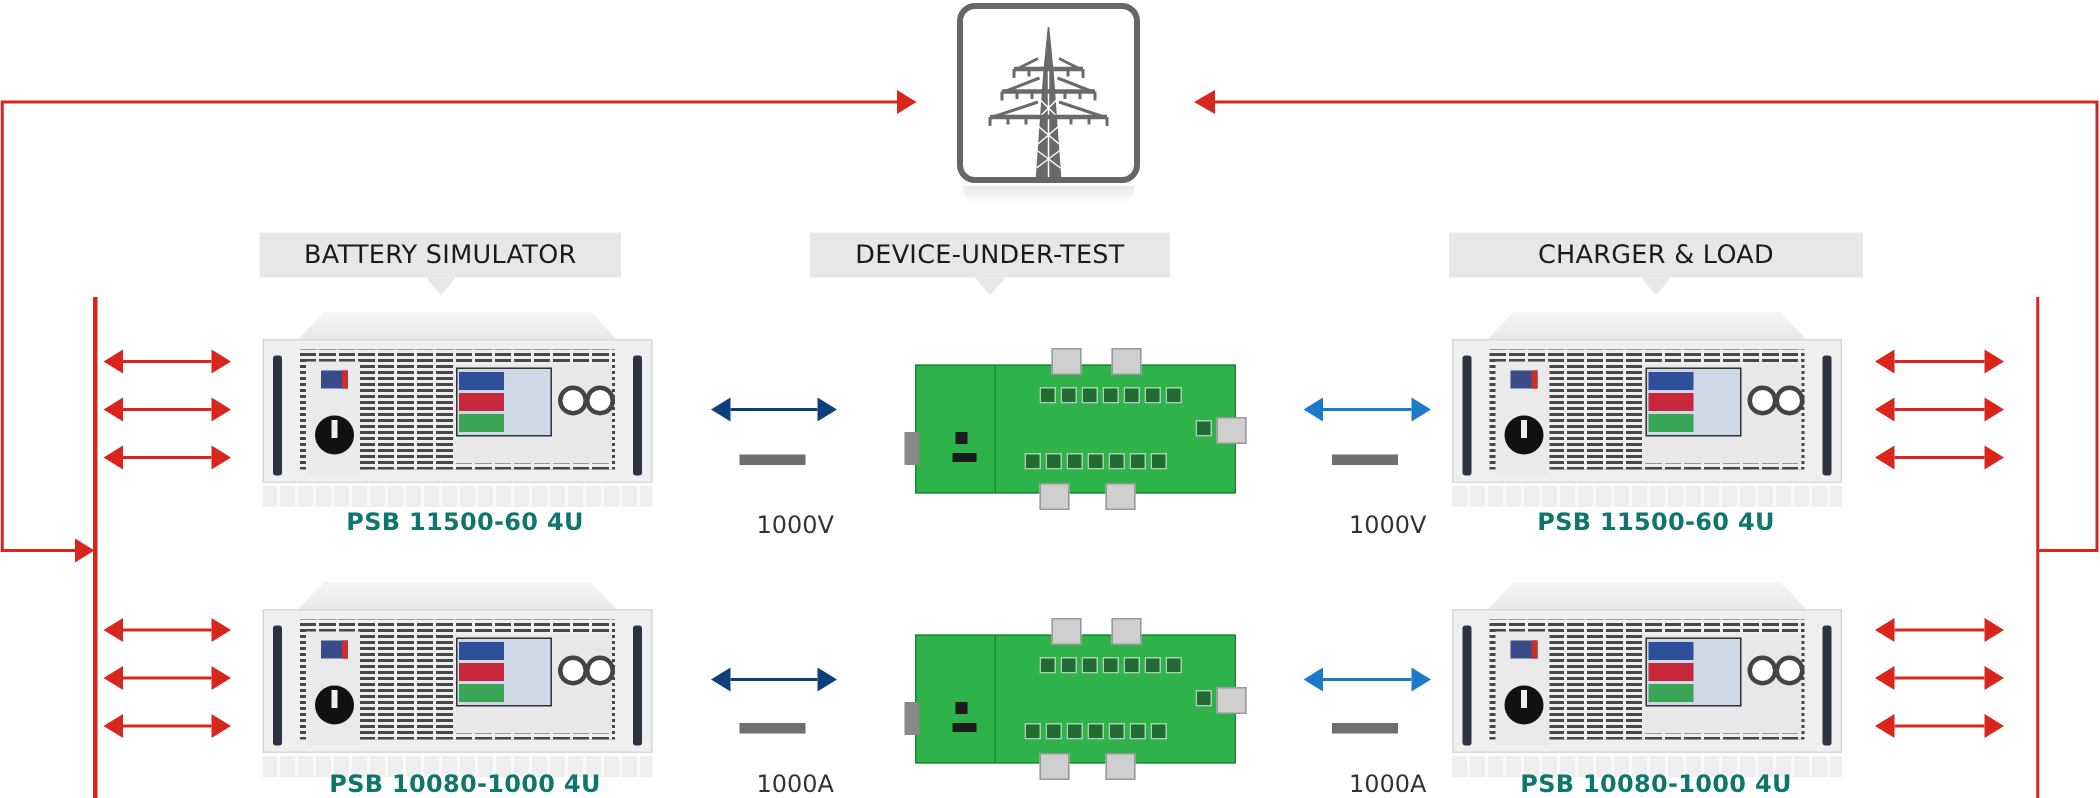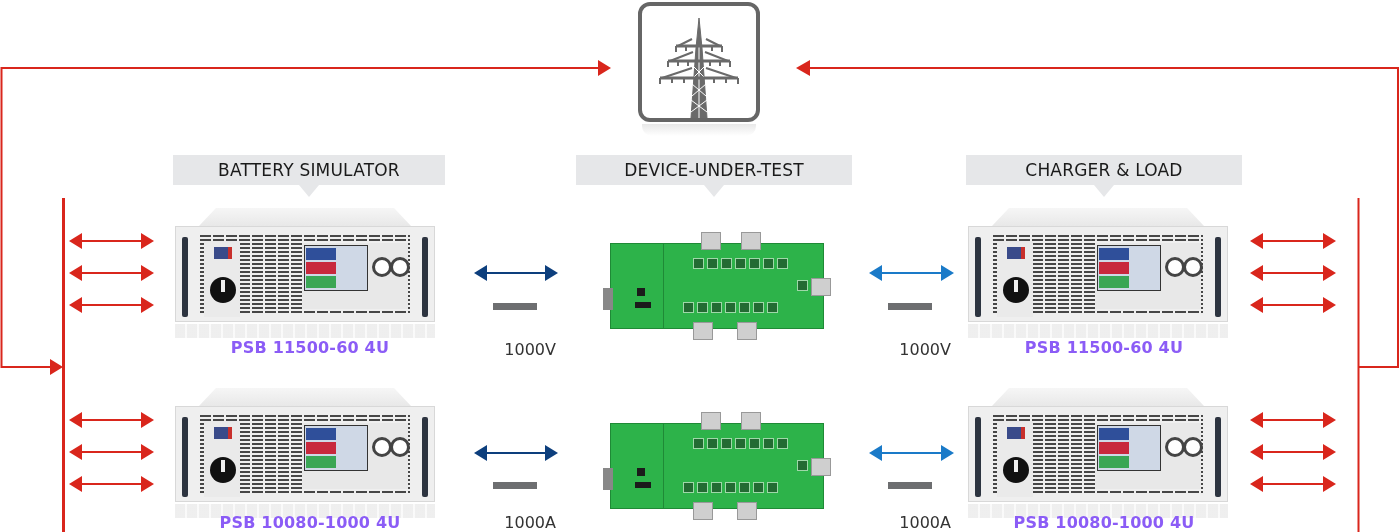--- a/index.html
+++ b/index.html
@@ -9,21 +9,21 @@
     position:absolute; height:30px; background:#e6e7e9; color:#1a1a1a;
     font-family:"DejaVu Sans", sans-serif; font-size:17px; font-weight:500;
     display:flex; align-items:center; justify-content:center; letter-spacing:0.2px;
   }
   .label-box::after {
     content:""; position:absolute; left:50%; bottom:-12px; margin-left:-10px;
     border-left:10px solid transparent; border-right:10px solid transparent; border-top:12px solid #e6e7e9;
   }
   .model-label {
     position:absolute; width:300px; text-align:center; font-family:"DejaVu Sans", sans-serif;
-    font-size:16px; font-weight:bold; color:#8b5cf6; letter-spacing:0.2px;
+    font-size:16px; font-weight:bold; color:#0f766e; letter-spacing:0.2px;
   }
   .rating {
     position:absolute; width:80px; text-align:right; font-family:"DejaVu Sans", sans-serif;
     font-size:16px; color:#333;
   }
   .dc-bar { position:absolute; width:44px; height:7px; background:#6d6e70; }
 
   
   .psu { position:absolute; width:260px; height:120px; }
   .psu .top { position:absolute; left:24px; right:24px; top:0; height:18px;
@@ -182,24 +182,24 @@
       <line x1="34" y1="40" x2="80" y2="40" stroke-width="3"></line>
       <line x1="26" y1="55" x2="88" y2="55" stroke-width="3"></line>
       <line x1="18" y1="72" x2="96" y2="72" stroke-width="3"></line>
       <path d="M36,40 L50,33 M78,40 L64,33 M28,55 L51,46 M86,55 L63,46 M20,72 L50,62 M94,72 L64,62" stroke-width="2" fill="none"></path>
       <path d="M34,40 v6 M80,40 v6 M44,40 v5 M70,40 v5 M26,55 v6 M36,55 v5 M46,55 v5 M68,55 v5 M78,55 v5 M88,55 v6 M18,72 v6 M30,72 v5 M42,72 v5 M72,72 v5 M84,72 v5 M96,72 v6" stroke-width="2"></path>
     </g>
   </svg>
 </div>
 <div class="grid-reflect"></div>
 
-<div class="label-box" style="left:173px;top:155px;width:272px;">
+<div class="label-box" style="left:173px;top:155px;width:241px;">
   <span>BATTERY SIMULATOR</span>
 </div>
-<div class="label-box" style="left:576px;top:155px;width:276px;">
+<div class="label-box" style="left:540px;top:155px;width:240px;">
   <span>DEVICE-UNDER-TEST</span>
 </div>
 <div class="label-box" style="left:966px;top:155px;width:276px;">
   <span>CHARGER &amp; LOAD</span>
 </div>
 
 <div id="units">
     <div class="psu" style="left: 175px; top: 208px;">
     <div class="top"></div>
     <div class="front">

